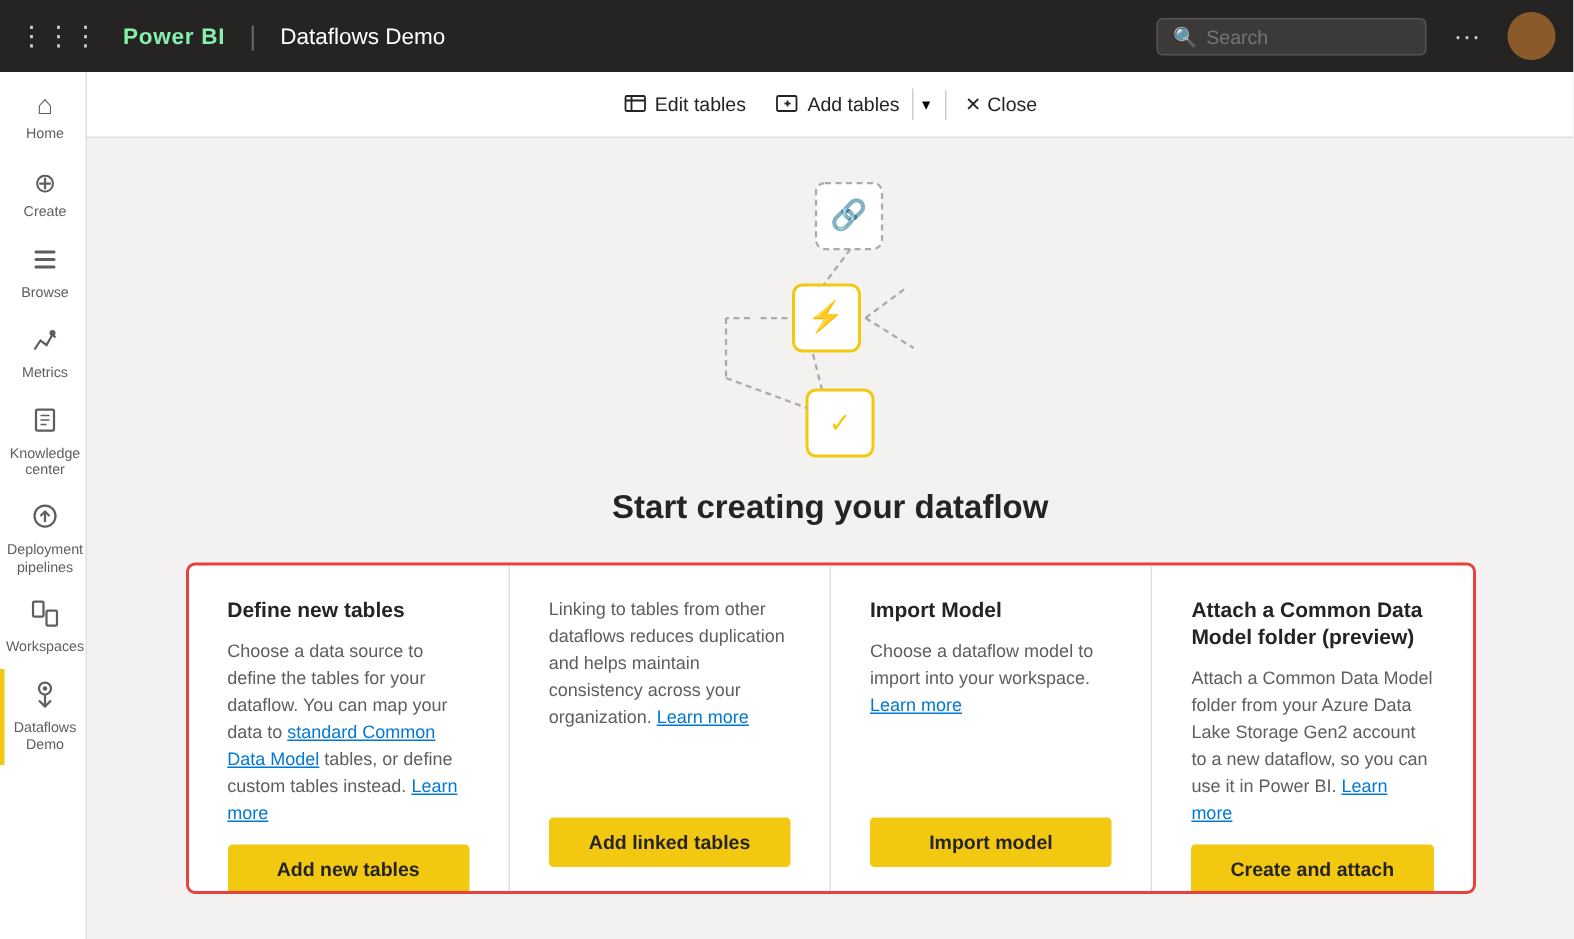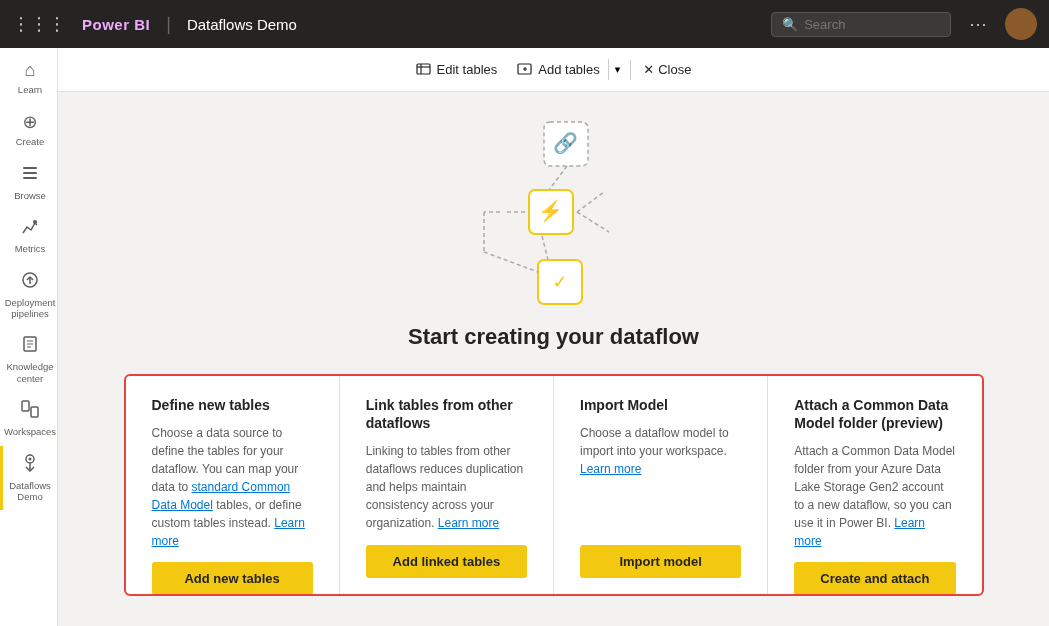--- a/index.html
+++ b/index.html
@@ -10,21 +10,21 @@
       background: #1a1a2e;
       background: #252423;
       height: 48px;
       display: flex;
       align-items: center;
       padding: 0 12px;
       gap: 12px;
       flex-shrink: 0;
     }
     .topbar-grid-icon { color: #ccc; font-size: 18px; cursor: pointer; margin-right: 4px; }
-    .topbar-logo { color: #f0abfc; font-weight: 700; font-size: 15px; letter-spacing: 0.5px; }
+    .topbar-logo { color: #86efac; font-weight: 700; font-size: 15px; letter-spacing: 0.5px; }
     .topbar-separator { color: #666; font-size: 18px; margin: 0 4px; }
     .topbar-title { color: #fff; font-size: 15px; }
     .topbar-spacer { flex: 1; }
     .search-box {
       background: #3b3a39;
       border: 1px solid #555;
       border-radius: 4px;
       display: flex;
       align-items: center;
       padding: 4px 10px;
@@ -221,21 +221,21 @@
   </div>
   <span class="topbar-more">···</span>
   <div class="avatar"></div>
 </div>
 
 <div class="main-layout">
 
   <div class="sidebar">
     <div class="sidebar-item">
       <span class="si-icon">⌂</span>
-      <span class="si-label">Learn</span>
+      <span class="si-label">Home</span>
     </div>
     <div class="sidebar-item">
       <span class="si-icon">⊕</span>
       <span class="si-label">Create</span>
     </div>
     <div class="sidebar-item">
       <span class="si-icon">
         <svg width="18" height="18" viewBox="0 0 18 18" fill="none">
             <rect x="2" y="3" width="14" height="2" rx="1" fill="#605e5c"></rect>
             <rect x="2" y="8" width="14" height="2" rx="1" fill="#605e5c"></rect>
@@ -245,41 +245,41 @@
       <span class="si-label">Browse</span>
     </div>
     <div class="sidebar-item">
       <span class="si-icon">
         <svg width="18" height="18" viewBox="0 0 18 18" fill="none">
             <path d="M2 16 L6 10 L10 13 L14 6 L16 8" stroke="#605e5c" stroke-width="1.5" fill="none"></path>
             <circle cx="14" cy="5" r="2" fill="#605e5c"></circle>
           </svg>
       </span>
       <span class="si-label">Metrics</span>
-    </div>
-    <div class="sidebar-item">
-      <span class="si-icon">
-        <svg width="18" height="18" viewBox="0 0 18 18" fill="none">
-            <circle cx="9" cy="9" r="7" stroke="#605e5c" stroke-width="1.5" fill="none"></circle>
-            <path d="M6 9 L9 6 L12 9" stroke="#605e5c" stroke-width="1.5" fill="none"></path>
-            <path d="M9 6 L9 13" stroke="#605e5c" stroke-width="1.5"></path>
-          </svg>
-      </span>
-      <span class="si-label">Deployment pipelines</span>
     </div>
     <div class="sidebar-item">
       <span class="si-icon">
         <svg width="18" height="18" viewBox="0 0 18 18" fill="none">
             <rect x="3" y="2" width="12" height="14" rx="1" stroke="#605e5c" stroke-width="1.5" fill="none"></rect>
             <line x1="6" y1="6" x2="12" y2="6" stroke="#605e5c" stroke-width="1"></line>
             <line x1="6" y1="9" x2="12" y2="9" stroke="#605e5c" stroke-width="1"></line>
             <line x1="6" y1="12" x2="10" y2="12" stroke="#605e5c" stroke-width="1"></line>
           </svg>
       </span>
       <span class="si-label">Knowledge center</span>
+    </div>
+    <div class="sidebar-item">
+      <span class="si-icon">
+        <svg width="18" height="18" viewBox="0 0 18 18" fill="none">
+            <circle cx="9" cy="9" r="7" stroke="#605e5c" stroke-width="1.5" fill="none"></circle>
+            <path d="M6 9 L9 6 L12 9" stroke="#605e5c" stroke-width="1.5" fill="none"></path>
+            <path d="M9 6 L9 13" stroke="#605e5c" stroke-width="1.5"></path>
+          </svg>
+      </span>
+      <span class="si-label">Deployment pipelines</span>
     </div>
     <div class="sidebar-item">
       <span class="si-icon">
         <svg width="18" height="18" viewBox="0 0 18 18" fill="none">
             <rect x="1" y="1" width="7" height="10" rx="1" stroke="#605e5c" stroke-width="1.5" fill="none"></rect>
             <rect x="10" y="7" width="7" height="10" rx="1" stroke="#605e5c" stroke-width="1.5" fill="none"></rect>
           </svg>
       </span>
       <span class="si-label">Workspaces</span>
     </div>
@@ -360,21 +360,20 @@
 
         <div class="card">
           <div class="card-title">Define new tables</div>
           <div class="card-desc">
             <span>Choose a data source to define the tables for your dataflow. You can map your data to </span><a>standard Common Data Model</a><span> tables, or define custom tables instead.</span> <a>Learn more</a>
           </div>
           <button class="card-btn">Add new tables</button>
         </div>
 
         <div class="card">
-          <div class="card-title">Link tables from other dataflows</div>
           <div class="card-desc">
             <span>Linking to tables from other dataflows reduces duplication and helps maintain consistency across your organization.</span> <a>Learn more</a>
           </div>
           <button class="card-btn">Add linked tables</button>
         </div>
 
         <div class="card">
           <div class="card-title">Import Model</div>
           <div class="card-desc">
             <span>Choose a dataflow model to import into your workspace.</span> <a>Learn more</a>

